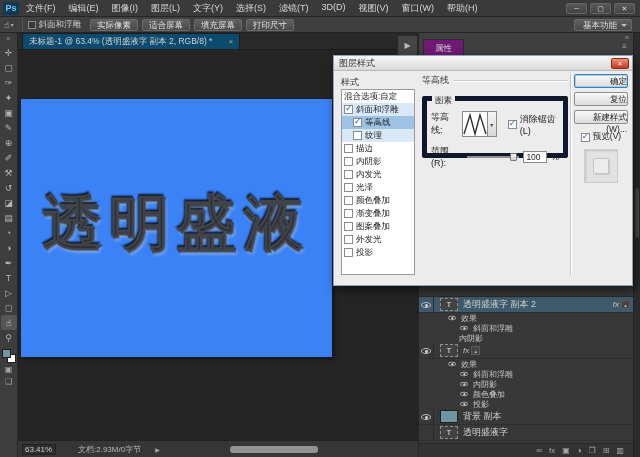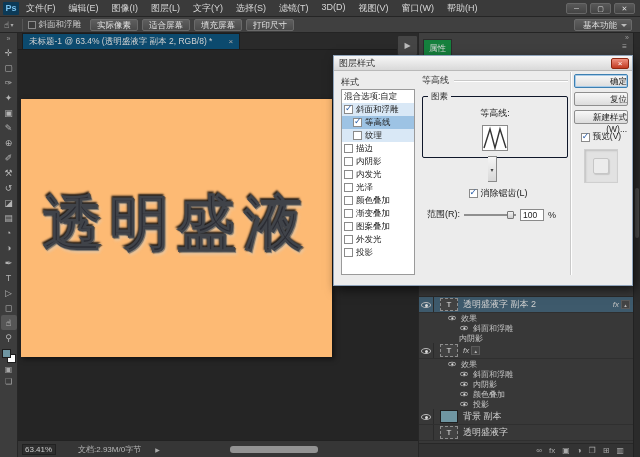--- a/index.html
+++ b/index.html
@@ -34,35 +34,35 @@
   .swatches{position:relative;width:16px;height:16px;margin-top:3px;}
   .swatch-bg{position:absolute;right:1px;bottom:1px;width:9px;height:9px;background:#fff;border:1px solid #1e1e1e;}
   .swatch-fg{position:absolute;left:1px;top:1px;width:9px;height:9px;background:#6f96a2;border:1px solid #1e1e1e;}
   .tb-mini{font-size:8px;color:#a8a8a8;height:12px;line-height:12px;}
 
   
   .docarea{position:absolute;left:18px;top:33px;width:400px;bottom:0;background:#252525;}
   .tabbar{position:absolute;left:0;top:0;right:0;height:17px;background:#2a2a2a;border-bottom:1px solid #1d1d1d;display:flex;align-items:flex-end;}
   .doc-tab{height:16px;margin-left:4px;padding:0 6px;background:#0c4a6e;border:1px solid #1d1d1d;border-bottom:none;display:flex;align-items:center;gap:16px;font-size:8.5px;color:#d2d2d2;}
   .tab-close{color:#aaa;font-size:8px;}
-  .canvas{position:absolute;left:3px;top:66px;width:311px;height:258px;background:#fdba74;box-shadow:2px 2px 5px rgba(0,0,0,.55);display:flex;align-items:center;justify-content:center;}
+  .canvas{position:absolute;left:3px;top:66px;width:311px;height:258px;background:#3b82f6;box-shadow:2px 2px 5px rgba(0,0,0,.55);display:flex;align-items:center;justify-content:center;}
   .canvas-text{font-size:60px;font-weight:bold;letter-spacing:7px;padding-bottom:8px;color:#2b2c33;
     text-shadow:-1px -2px 2px rgba(5,5,8,.9), 2px 3px 3px rgba(208,218,223,.4), 1px 1px 1px rgba(0,0,0,.7);
     -webkit-text-stroke:1px rgba(150,160,165,.2);}
   .statusbar{position:absolute;left:0;bottom:0;right:0;height:17px;background:#363636;border-top:1px solid #222;display:flex;align-items:center;font-size:8px;color:#b9b9b9;}
   .zoom-field{margin-left:4px;width:34px;height:11px;background:#2e2e2e;border:1px solid #222;color:#ccc;font-size:8px;line-height:10px;padding-left:2px;}
   .doc-info{margin-left:22px;}
   .status-flyout{margin-left:14px;font-size:6px;color:#aaa;}
   .hscroll-thumb{position:absolute;left:212px;top:5px;width:88px;height:7px;background:#939393;border-radius:3px;}
 
   
   .rightpanels{position:absolute;left:418px;top:33px;right:0;bottom:0;background:#373737;border-left:1px solid #272727;}
   .props-header{position:absolute;left:0;top:0;right:7px;height:23px;background:#3f3f3f;border-bottom:1px solid #2c2c2c;}
   .props-collapse{position:absolute;right:4px;top:1px;font-size:7px;color:#999;}
-  .props-tab{position:absolute;left:4px;top:6px;height:17px;padding:0 5px;background:#15803d;border:1px solid #2c2c2c;border-bottom:none;font-size:8.5px;line-height:16px;color:#d6d6d6;}
+  .props-tab{position:absolute;left:4px;top:6px;height:17px;padding:0 11px;background:#701a75;border:1px solid #2c2c2c;border-bottom:none;font-size:8.5px;line-height:16px;color:#d6d6d6;}
   .props-menu{position:absolute;right:6px;top:9px;font-size:8px;color:#aaa;}
   .minidock{position:absolute;left:-22px;top:2px;width:21px;height:21px;background:#454545;border:1px solid #2a2a2a;border-radius:2px;display:flex;align-items:center;justify-content:center;font-size:8px;color:#bbb;}
   .edgebar{position:absolute;right:0;top:0;width:7px;bottom:0;background:#2b2b2b;border-left:1px solid #222;}
   .edge-thumb{position:absolute;left:1px;top:155px;width:4px;height:50px;background:#4e4e4e;border-radius:2px;}
 
   
   .layers{position:absolute;left:0;top:263px;right:7px;bottom:0;background:#383838;border-top:1px solid #2a2a2a;overflow:hidden;}
   .layer-row{height:16px;display:flex;align-items:center;border-bottom:1px solid #2f2f2f;font-size:9px;color:#d0d0d0;}
   .layer-row.sel{background:#3e5a6c;}
   .eyebox{width:15px;align-self:stretch;border-right:1px solid #2b2b2b;display:flex;align-items:center;justify-content:center;flex:none;}
@@ -90,23 +90,23 @@
   .style-row{height:13px;display:flex;align-items:center;gap:3px;padding-left:2px;color:#222;}
   .style-row.ind{padding-left:11px;}
   .style-row.grp{background:#d9e8f6;}
   .style-row.sel{background:#9dc3e4;}
   .wcb{width:9px;height:9px;background:#fff;border:1px solid #8a8a8a;position:relative;flex:none;}
   .wcb.on::after{content:"✓";position:absolute;left:0px;top:-3px;font-size:9px;color:#2b5fa8;}
   .ctr{position:absolute;left:88px;top:18px;width:146px;}
   .ctr-head{display:flex;align-items:center;gap:5px;}
   .ctr-title{font-size:9px;color:#333;}
   .groove{flex:1;height:2px;border-top:1px solid #c9c9c9;border-bottom:1px solid #fff;}
-  .fieldset{position:relative;margin-top:9px;border:1px solid #0f172a;border-radius:2px;height:62px;padding:10px 4px 0 4px;}
+  .fieldset{position:relative;margin-top:9px;border:5px solid #0f172a;border-radius:2px;height:62px;padding:10px 4px 0 4px;}
   .fieldset-legend{position:absolute;left:5px;top:-6px;background:#ececec;padding:0 3px;font-size:8.5px;color:#333;}
-  .contour-row{display:flex;align-items:center;gap:5px;flex-direction:column;}
+  .contour-row{display:flex;align-items:center;gap:5px;}
   .contour-thumb{width:26px;height:26px;background:#fff;border:1px solid #8a8a8a;flex:none;}
   .contour-dd{width:9px;height:26px;background:linear-gradient(#f5f5f5,#d8d8d8);border:1px solid #8a8a8a;border-left:none;font-size:6px;line-height:26px;text-align:center;color:#444;flex:none;margin-left:-5px;}
   .aa-wrap{display:flex;align-items:center;gap:3px;margin-left:6px;}
   .range-row{display:flex;align-items:center;gap:4px;margin-top:8px;}
   .slider{position:relative;width:52px;height:10px;flex:none;}
   .slider-track{position:absolute;left:0;right:0;top:4px;height:2px;background:#bdbdbd;border:1px solid #8f8f8f;}
   .slider-thumb{position:absolute;right:2px;top:1px;width:7px;height:8px;background:linear-gradient(#f2f2f2,#cfcfcf);border:1px solid #777;border-radius:1px;}
   .val-box{width:24px;height:12px;background:#fff;border:1px solid #8a8a8a;font-size:8.5px;line-height:11px;padding-left:2px;color:#222;}
   .btn-col{position:absolute;left:240px;top:18px;width:54px;display:flex;flex-direction:column;align-items:center;}
   .dlg-vsep{position:absolute;left:236px;top:16px;bottom:10px;width:2px;border-left:1px solid #c9c9c9;border-right:1px solid #fff;}

